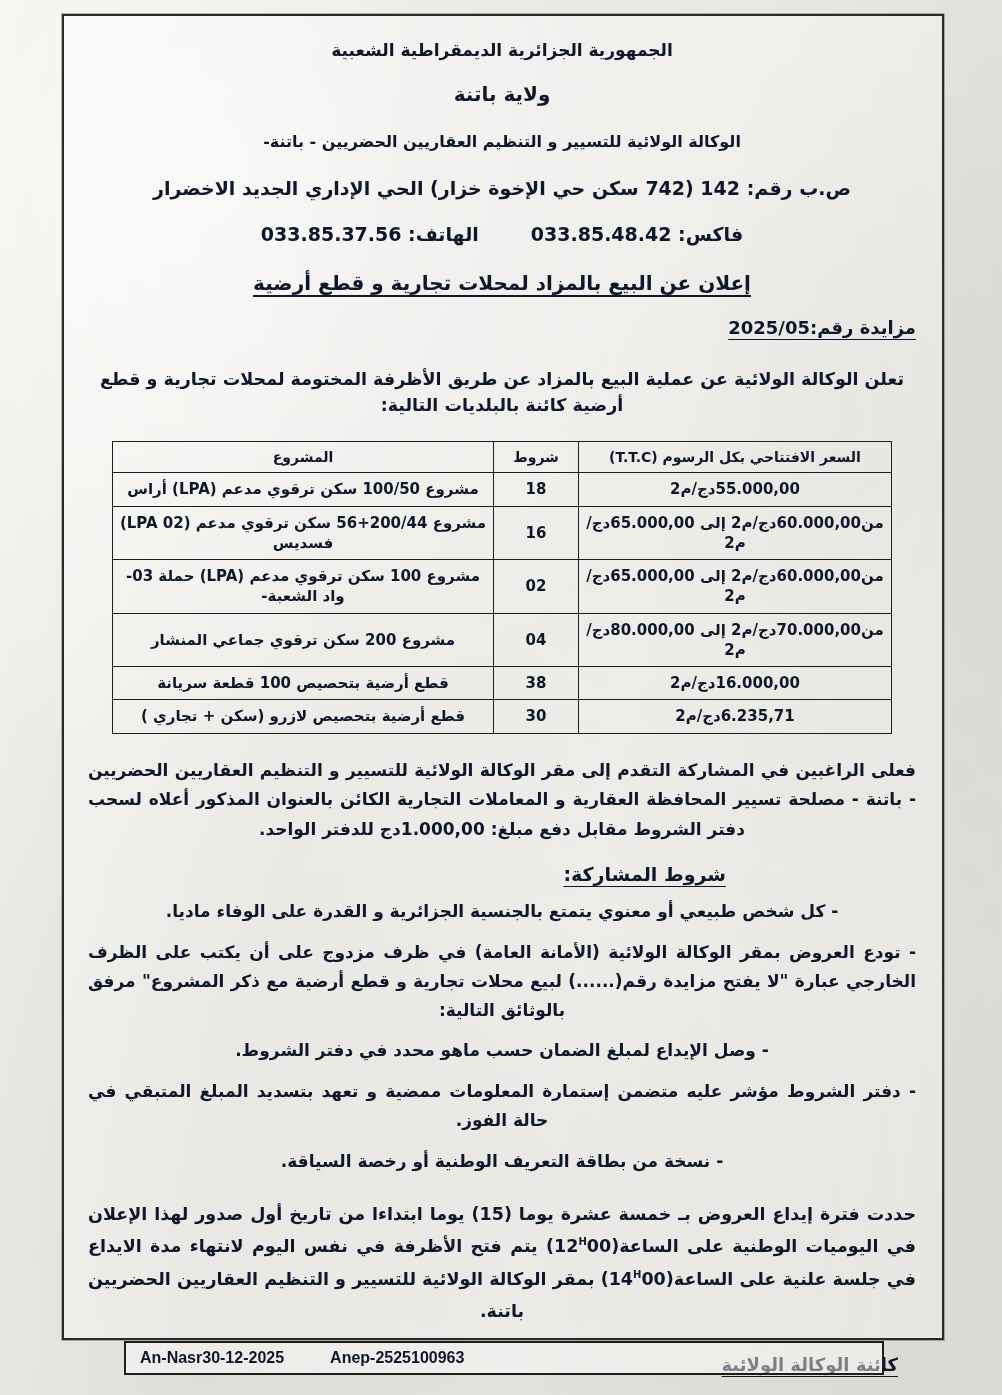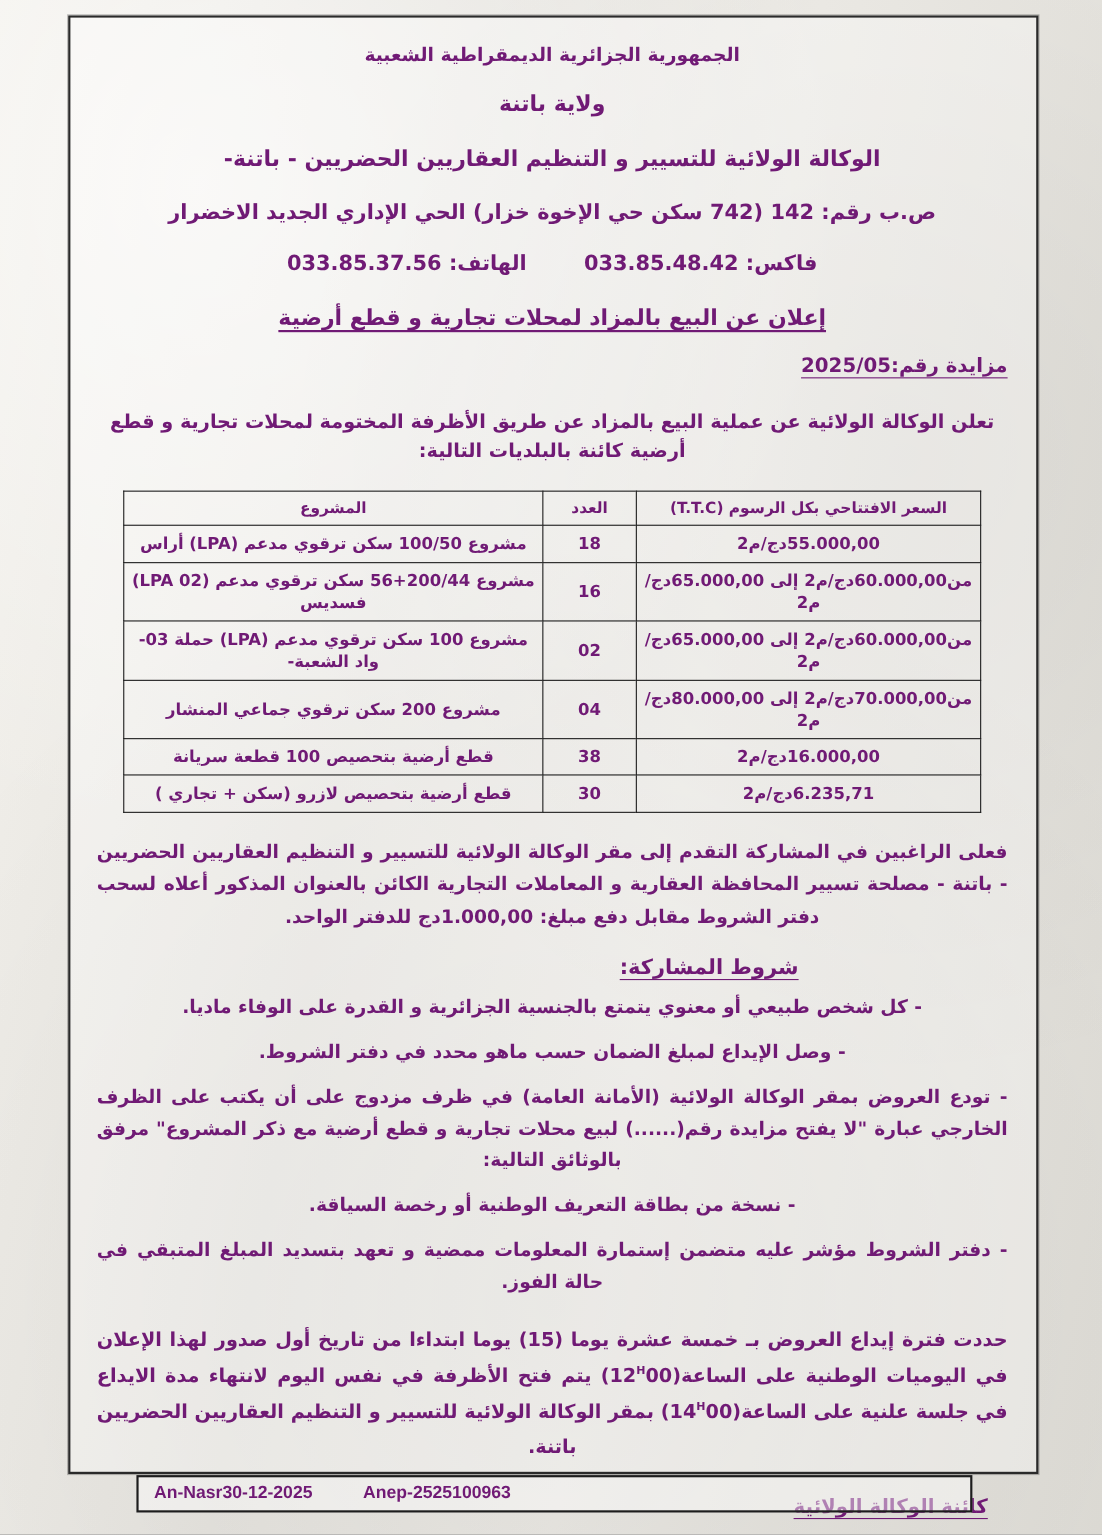--- a/index.html
+++ b/index.html
@@ -8,21 +8,21 @@
     background: #8a8a8a;
   }
   .page {
     position: relative;
     width: 1002px;
     height: 1395px;
     margin: 0 auto;
     background: #e9e7e2;
     overflow: hidden;
     font-family: "DejaVu Sans", "Liberation Sans", sans-serif;
-    color: #701a75;
+    color: #0f172a;
   }
   
   .page::before {
     content: "";
     position: absolute;
     inset: 0;
     background:
       radial-gradient(circle at 18% 12%, rgba(255,255,255,0.55), rgba(255,255,255,0) 40%),
       radial-gradient(circle at 82% 30%, rgba(0,0,0,0.05), rgba(0,0,0,0) 45%),
       radial-gradient(circle at 50% 85%, rgba(0,0,0,0.06), rgba(0,0,0,0) 55%),
@@ -48,21 +48,21 @@
     padding: 6px 14px;
     box-sizing: border-box;
   }
   .hdr {
     text-align: center;
     font-weight: bold;
     letter-spacing: 0px;
   }
   .l1 { font-size: 17px; margin-top: 12px; }
   .l2 { font-size: 20px; margin-top: 22px; }
-  .l3 { font-size: 20px; margin-top: 26px; }
+  .l3 { font-size: 16px; margin-top: 26px; }
   .l4 { font-size: 19px; margin-top: 26px; }
   .phone-row {
     display: flex;
     justify-content: center;
     gap: 52px;
     font-size: 19px;
     margin-top: 24px;
     font-weight: bold;
   }
   .title-ann {
@@ -185,21 +185,21 @@
 
     <div class="title-ann">إعلان عن البيع بالمزاد لمحلات تجارية و قطع أرضية</div>
     <div class="auction-no">مزايدة رقم:2025/05</div>
 
     <div class="intro">تعلن الوكالة الولائية عن عملية البيع بالمزاد عن طريق الأظرفة المختومة لمحلات تجارية و قطع أرضية كائنة بالبلديات التالية:</div>
 
     <table class="lots">
       <thead>
         <tr>
           <th style="width:300px">السعر الافتتاحي بكل الرسوم (T.T.C)</th>
-          <th style="width:72px">العدد</th>
+          <th style="width:72px">شروط</th>
           <th>المشروع</th>
         </tr>
       </thead>
       <tbody>
         <tr>
           <td>55.000,00دج/م2</td>
           <td>18</td>
           <td class="project">مشروع 100/50 سكن ترقوي مدعم (LPA) أراس</td>
         </tr>
         <tr>
@@ -228,24 +228,24 @@
           <td class="project">قطع أرضية بتحصيص لازرو (سكن + تجاري )</td>
         </tr>
       </tbody>
     </table>
 
     <div class="para">فعلى الراغبين في المشاركة التقدم إلى مقر الوكالة الولائية للتسيير و التنظيم العقاريين الحضريين - باتنة - مصلحة تسيير المحافظة العقارية و المعاملات التجارية الكائن بالعنوان المذكور أعلاه لسحب دفتر الشروط مقابل دفع مبلغ: 1.000,00دج للدفتر الواحد.</div>
 
     <div class="cond-title">شروط المشاركة:</div>
 
     <div class="bullet">- كل شخص طبيعي أو معنوي يتمتع بالجنسية الجزائرية و القدرة على الوفاء ماديا.</div>
+    <div class="bullet">- تودع العروض بمقر الوكالة الولائية (الأمانة العامة) في ظرف مزدوج على أن يكتب على الظرف الخارجي عبارة "لا يفتح مزايدة رقم(......) لبيع محلات تجارية و قطع أرضية مع ذكر المشروع" مرفق بالوثائق التالية:</div>
     <div class="bullet">- وصل الإيداع لمبلغ الضمان حسب ماهو محدد في دفتر الشروط.</div>
-    <div class="bullet">- تودع العروض بمقر الوكالة الولائية (الأمانة العامة) في ظرف مزدوج على أن يكتب على الظرف الخارجي عبارة "لا يفتح مزايدة رقم(......) لبيع محلات تجارية و قطع أرضية مع ذكر المشروع" مرفق بالوثائق التالية:</div>
+    <div class="bullet">- دفتر الشروط مؤشر عليه متضمن إستمارة المعلومات ممضية و تعهد بتسديد المبلغ المتبقي في حالة الفوز.</div>
     <div class="bullet">- نسخة من بطاقة التعريف الوطنية أو رخصة السياقة.</div>
-    <div class="bullet">- دفتر الشروط مؤشر عليه متضمن إستمارة المعلومات ممضية و تعهد بتسديد المبلغ المتبقي في حالة الفوز.</div>
 
     <div class="final">
       <span>حددت فترة إيداع العروض بـ خمسة عشرة يوما (15) يوما ابتداءا من تاريخ أول صدور لهذا الإعلان في اليوميات الوطنية على الساعة(</span><span>12</span><span class="hsup">H</span><span>00</span><span>) يتم فتح الأظرفة في نفس اليوم لانتهاء مدة الايداع في جلسة علنية على الساعة(</span><span>14</span><span class="hsup">H</span><span>00</span><span>) بمقر الوكالة الولائية للتسيير و التنظيم العقاريين الحضريين باتنة.</span>
     </div>
 
     <div class="sig">كائنة الوكالة الولائية</div>
   </div>
 
   <div class="footer">
     <span>An-Nasr30-12-2025</span>

